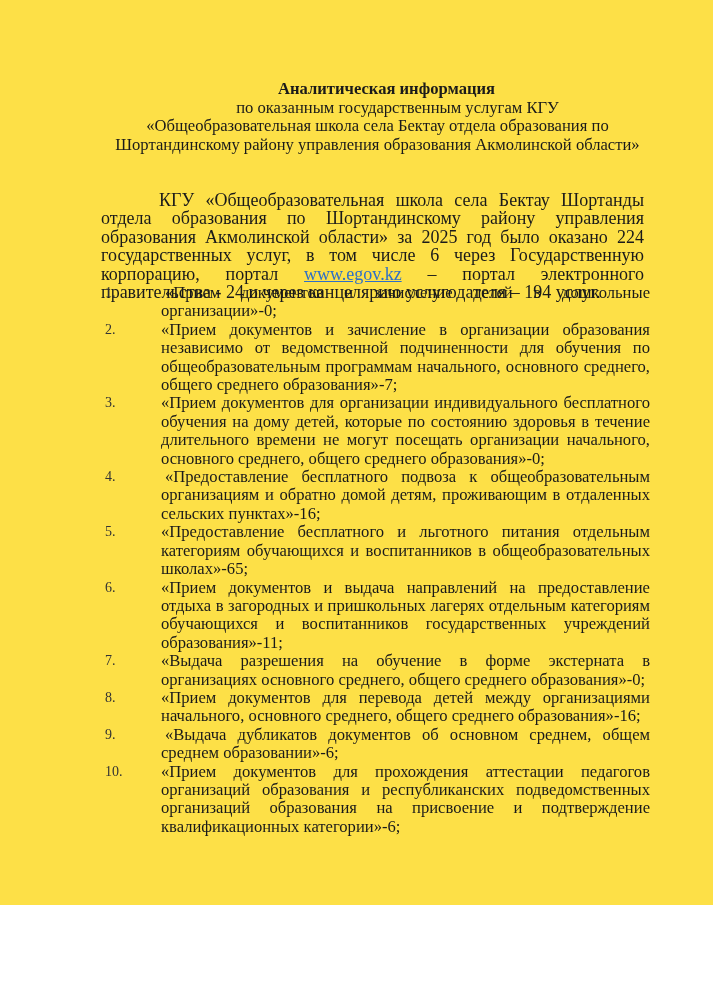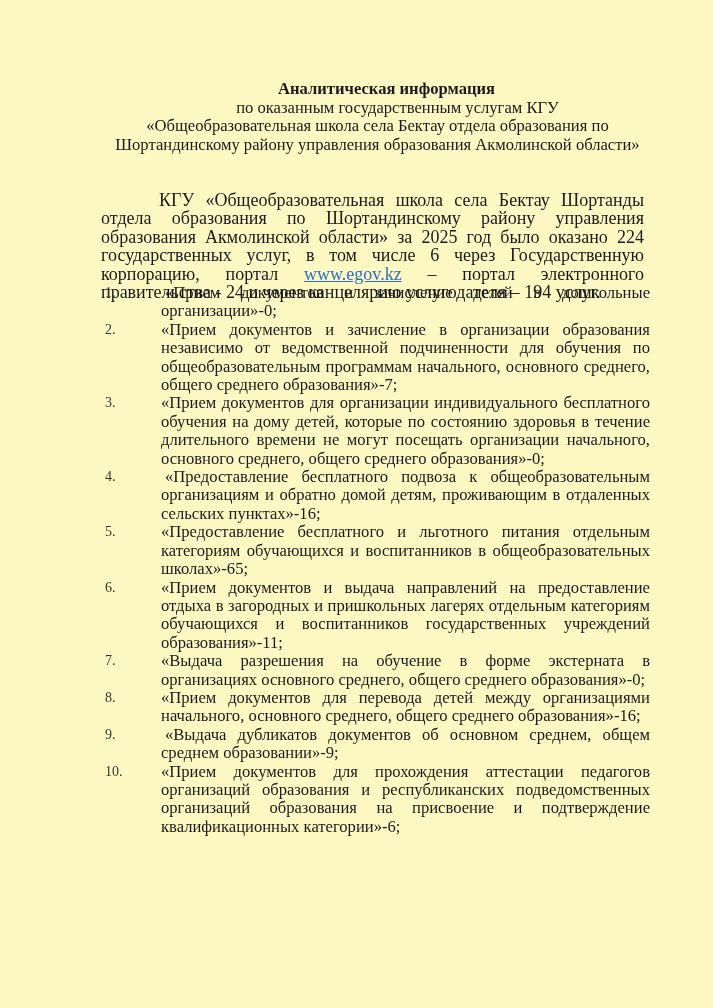--- a/index.html
+++ b/index.html
@@ -1,20 +1,20 @@
 <!DOCTYPE html>
 <html><head>
 <meta charset="utf-8">
 <style>
   html, body { margin: 0; padding: 0; }
   body {
     width: 713px; height: 1008px; background: #ffffff; overflow: hidden;
     font-family: "Liberation Serif", "DejaVu Serif", serif; color: #1a1a1a;
   }
-  .page { position: relative; width: 713px; height: 1008px; background: #fef9c3; }
+  .page { position: relative; width: 713px; height: 905px; background: #fde047; }
   .header { position: absolute; left: 95px; width: 565px; top: 80px; text-align: center; font-size: 16.6px; line-height: 18.6px; }
   .header .line { display: block; white-space: nowrap; }
   .header .t1 { font-weight: bold; padding-left: 18px; }
   .header .t2 { padding-left: 40px; }
   .b { font-weight: normal; }
   .intro { position: absolute; left: 101px; width: 543px; top: 173px; font-size: 18px; line-height: 18.4px; text-align: justify; text-indent: 58px; }
   .intro a { color: #2e6fc7; text-decoration: underline; }
   .list { position: absolute; left: 105px; width: 545px; top: 284px; margin: 0; padding: 0; list-style: none; font-size: 16.6px; line-height: 18.4px; }
   .list li { position: relative; padding-left: 28px; text-align: justify; }
   .list li .num { position: absolute; left: 0; top: 0; font-size: 14px; color: #333; }
@@ -63,21 +63,21 @@
       <li>
         <span class="num">7.</span>
         <span class="txt">«Выдача разрешения на обучение в форме экстерната в организациях основного среднего, общего среднего образования»-0;</span>
       </li>
       <li>
         <span class="num">8.</span>
         <span class="txt">«Прием документов для перевода детей между организациями начального, основного среднего, общего среднего образования»-16;</span>
       </li>
       <li class="pad1">
         <span class="num">9.</span>
-        <span class="txt">«Выдача дубликатов документов об основном среднем, общем среднем образовании»-9;</span>
+        <span class="txt">«Выдача дубликатов документов об основном среднем, общем среднем образовании»-6;</span>
       </li>
       <li>
         <span class="num">10.</span>
         <span class="txt">«Прием документов для прохождения аттестации педагогов организаций образования и республиканских подведомственных организаций образования на присвоение и подтверждение квалификационных категории»-6;</span>
       </li>
     </ul>
 
 </div>
 
 </body></html>

